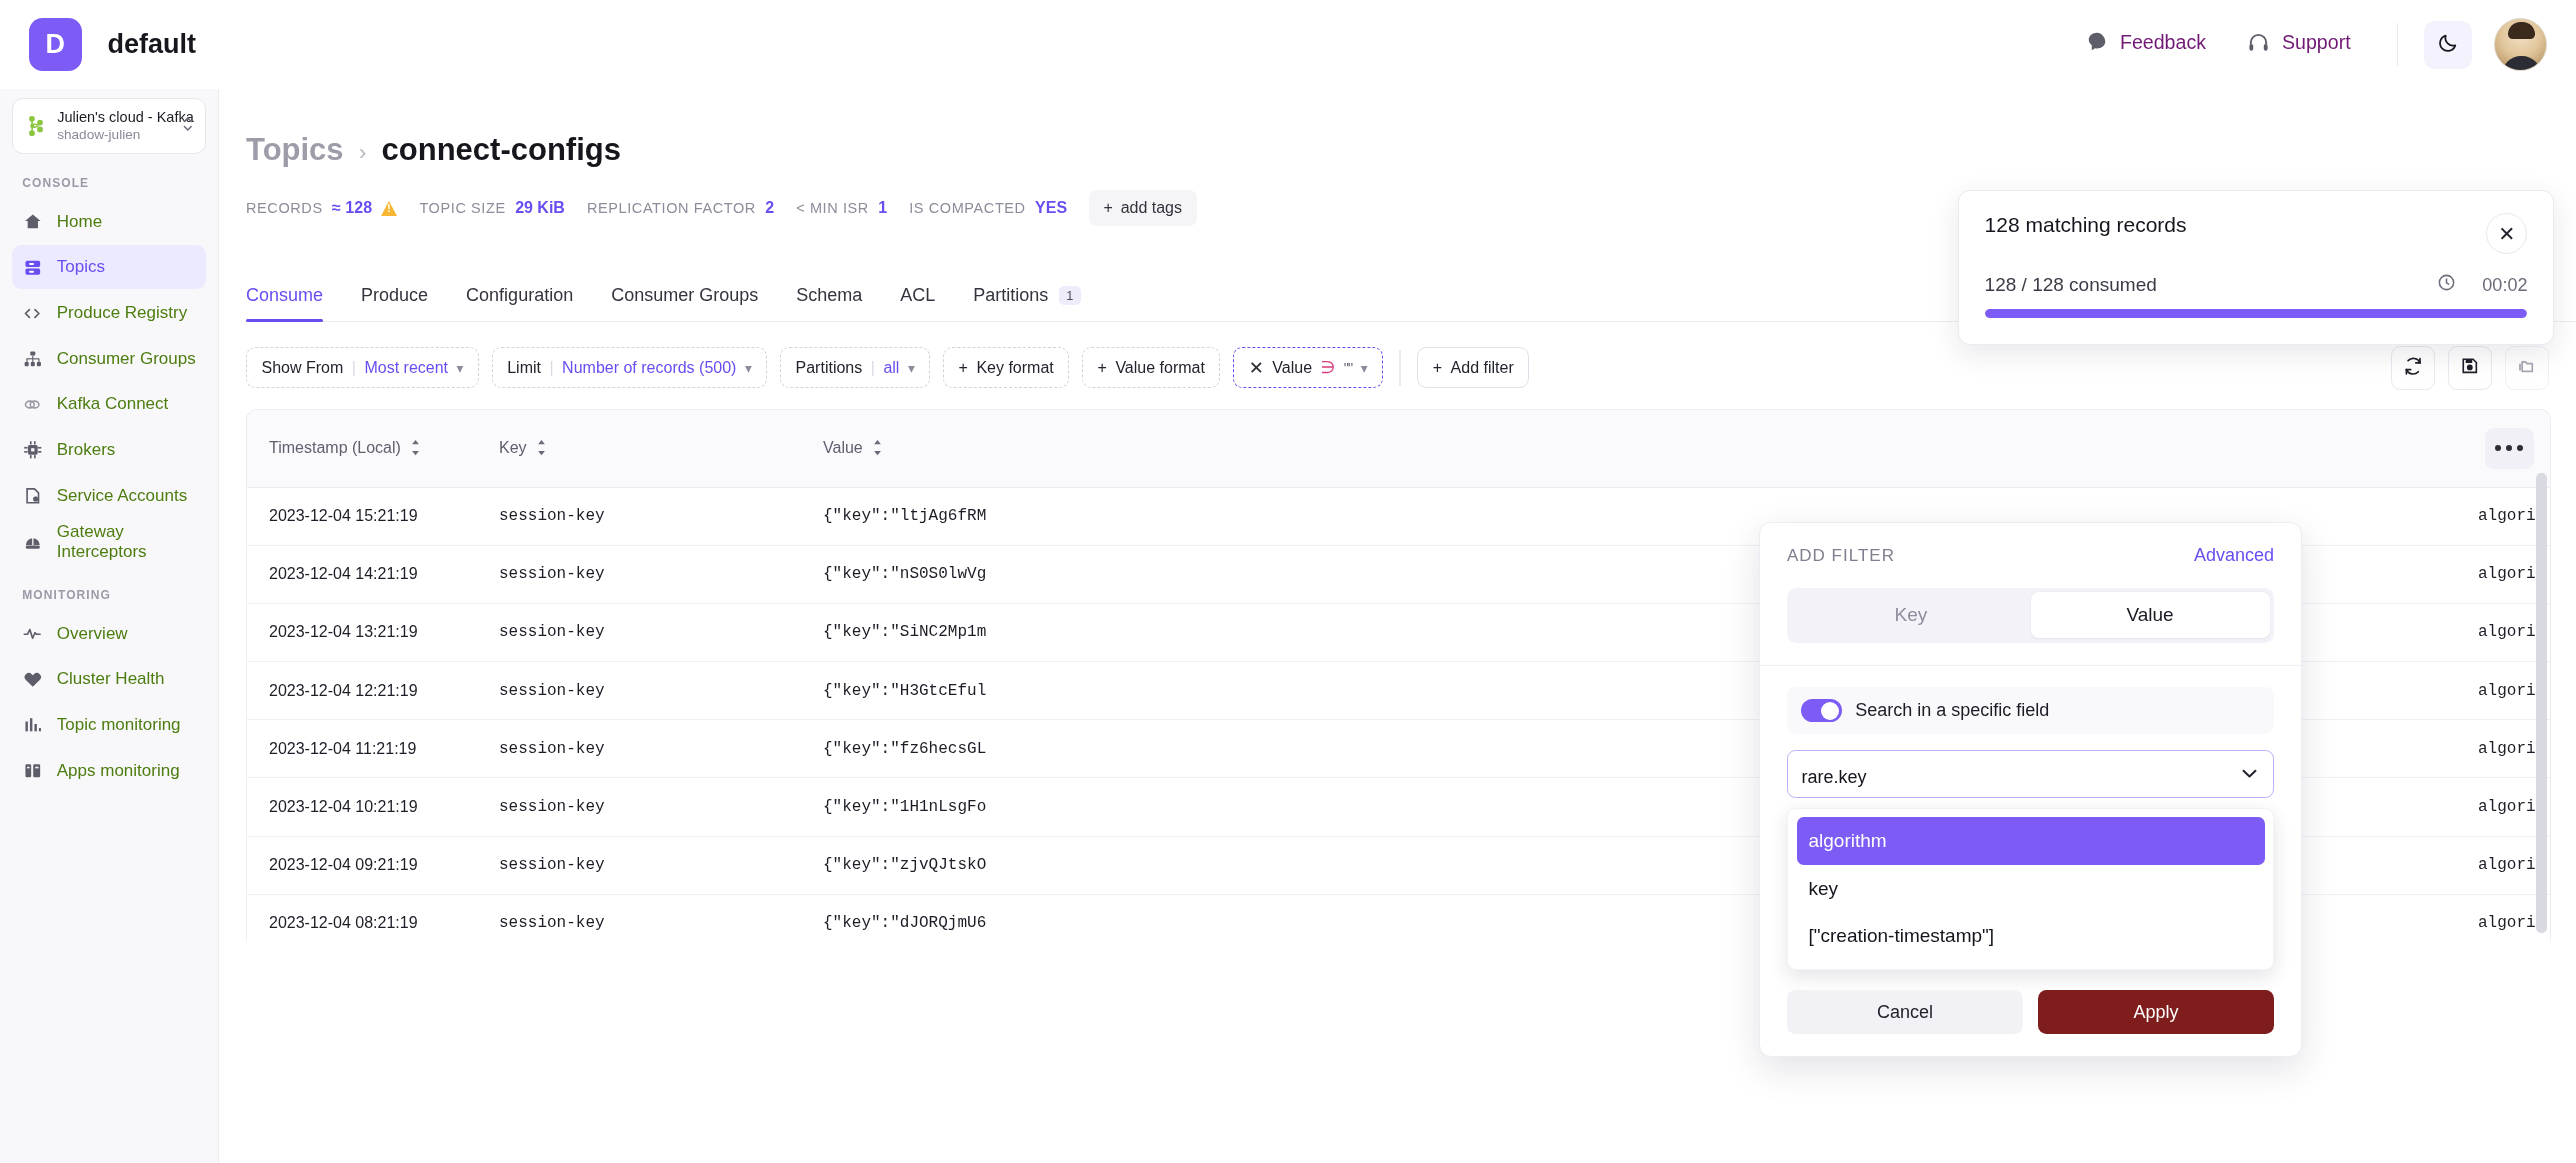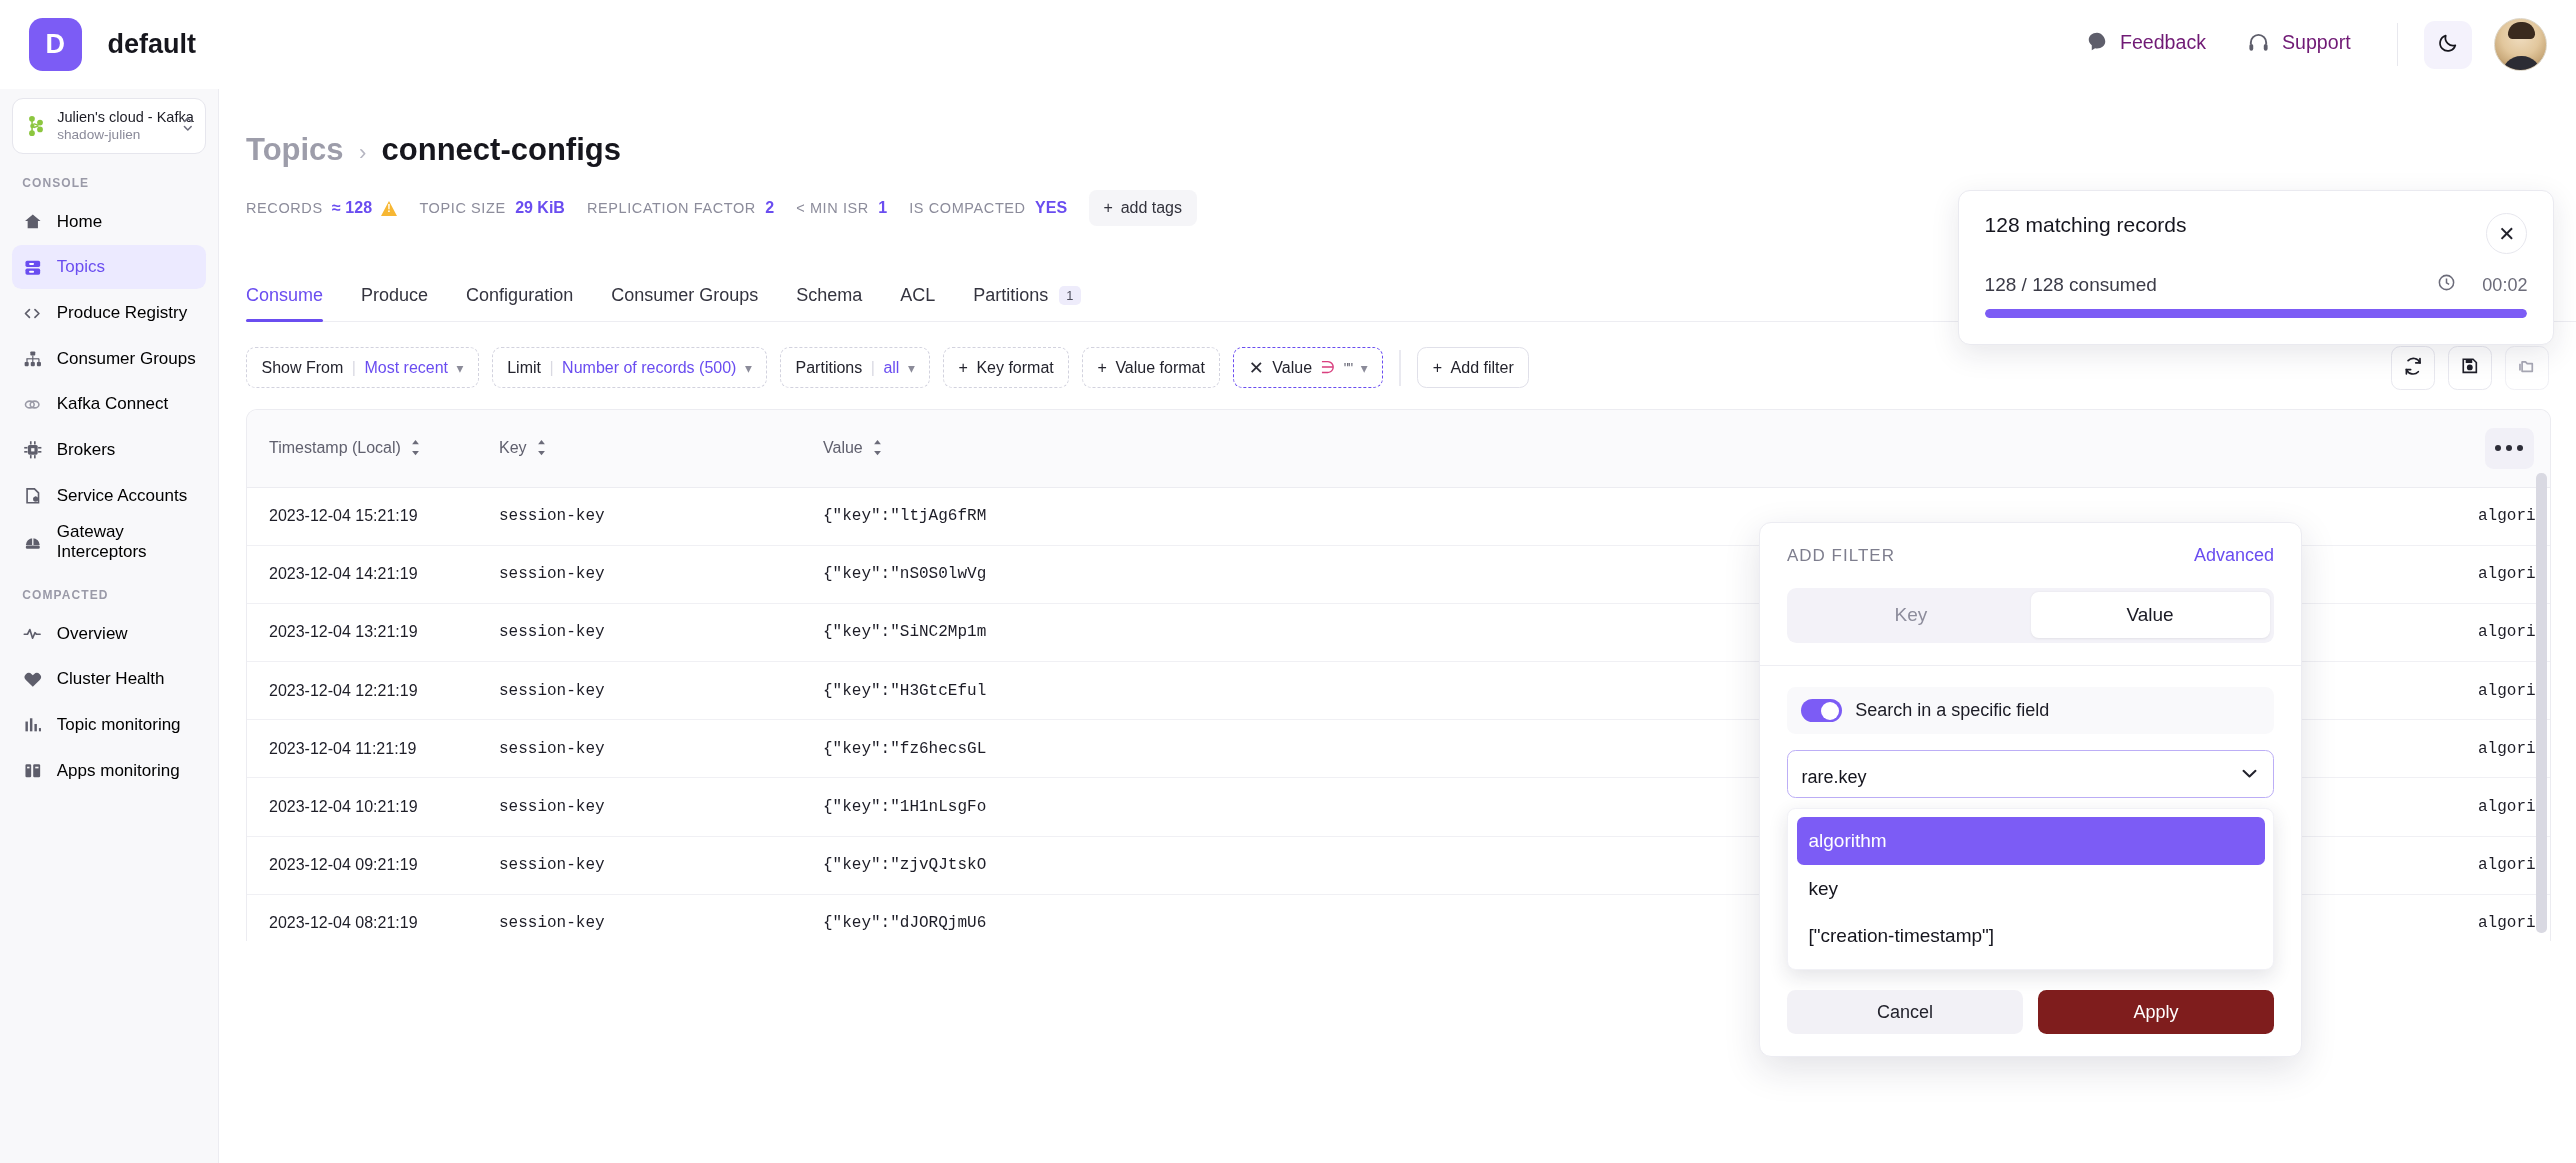--- a/index.html
+++ b/index.html
@@ -71,21 +71,21 @@
   .cluster-text { flex: 1 1 auto; margin-left: 10.2px; min-width: 0; }
   .cluster-name { font-size: 14.5px; color: #1c1c25; line-height: 18px; white-space: nowrap; overflow: hidden; text-overflow: ellipsis; }
   .cluster-sub { font-size: 13.6px; color: #8a8a99; line-height: 17px; white-space: nowrap; overflow: hidden; text-overflow: ellipsis; }
   .sec-label {
     font-size: 12px; letter-spacing: 1.1px; color: #9a9aa8;
     font-weight: 600; padding: 0 10.2px; margin: 3.4px 0 10.2px 0;
   }
   .nav-item {
     display: flex; align-items: center; gap: 13.6px;
     height: 44px; padding: 0 10.2px; border-radius: 9.4px;
-    font-size: 17px; color: #000000; cursor: pointer; margin-bottom: 1.7px;
+    font-size: 17px; color: #4d7c0f; cursor: pointer; margin-bottom: 1.7px;
   }
   .nav-item .ico { width: 21px; flex: 0 0 21px; display: flex; align-items: center; justify-content: center; color: #5e5e6b; }
   .nav-item.active { background: #eceaff; color: #6a4df0; font-weight: 500; }
   .nav-item.active .ico { color: #6a4df0; }
   .nav-gap { height: 19px; }
 
   
   .main { flex: 1 1 auto; min-width: 0; padding: 0 0 0 27px; position: relative; }
   .crumb { display: flex; align-items: baseline; gap: 15.3px; padding: 43px 0 0 0; }
   .crumb-parent { font-size: 31px; font-weight: 700; color: #9d9daa; cursor: pointer; }
@@ -390,21 +390,21 @@
             <svg width="19.6" height="19.6" viewBox="0 0 24 24" fill="#5e5e6b">
               <path d="M3.5 16a8.5 8.5 0 0 1 17 0z"></path>
               <rect x="3.5" y="16.5" width="17" height="4" rx="1.6"></rect>
               <path d="M12 7v9" stroke="#f8f8fa" stroke-width="1.6"></path>
             </svg>
           </span>
         <span>Gateway Interceptors</span>
       </div>
 
       <div class="nav-gap"></div>
-      <div class="sec-label">COMPACTED</div>
+      <div class="sec-label">MONITORING</div>
 
       <div class="nav-item">
         <span class="ico">
             <svg width="20.4" height="19" viewBox="0 0 24 24" fill="none" stroke="#5e5e6b" stroke-width="2.1" stroke-linecap="round" stroke-linejoin="round">
               <path d="M2 13h4l3-6 3.5 11 3-7 2 2h4.5"></path>
             </svg>
           </span>
         <span>Overview</span>
       </div>
 

